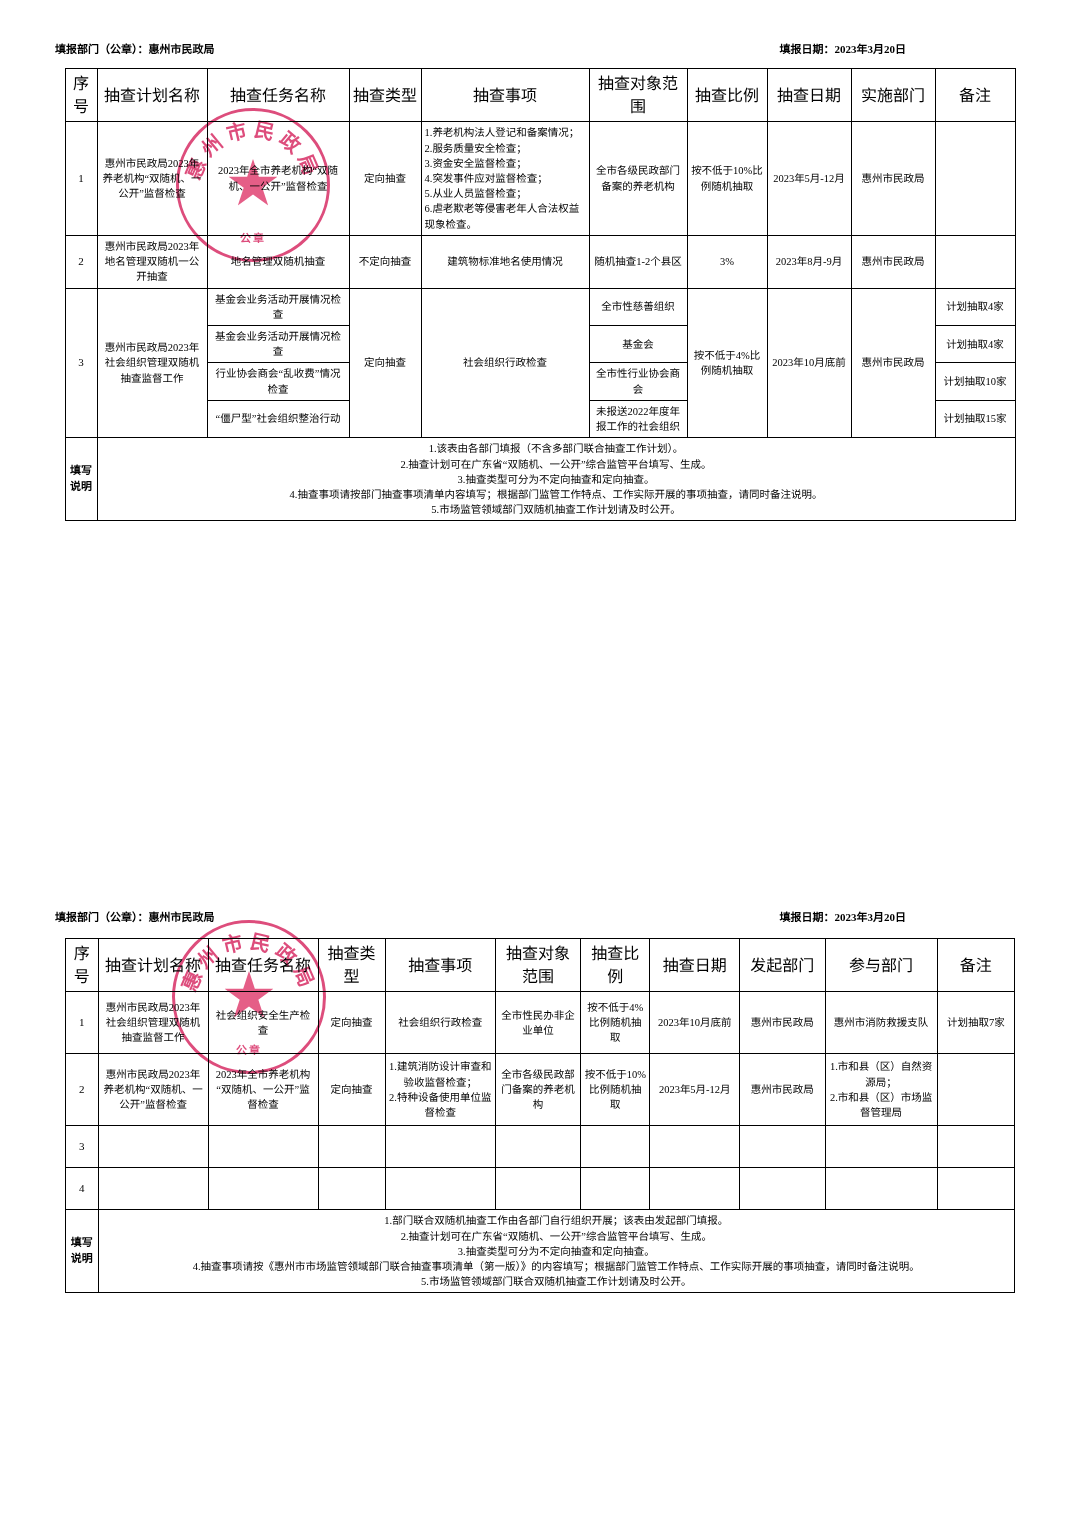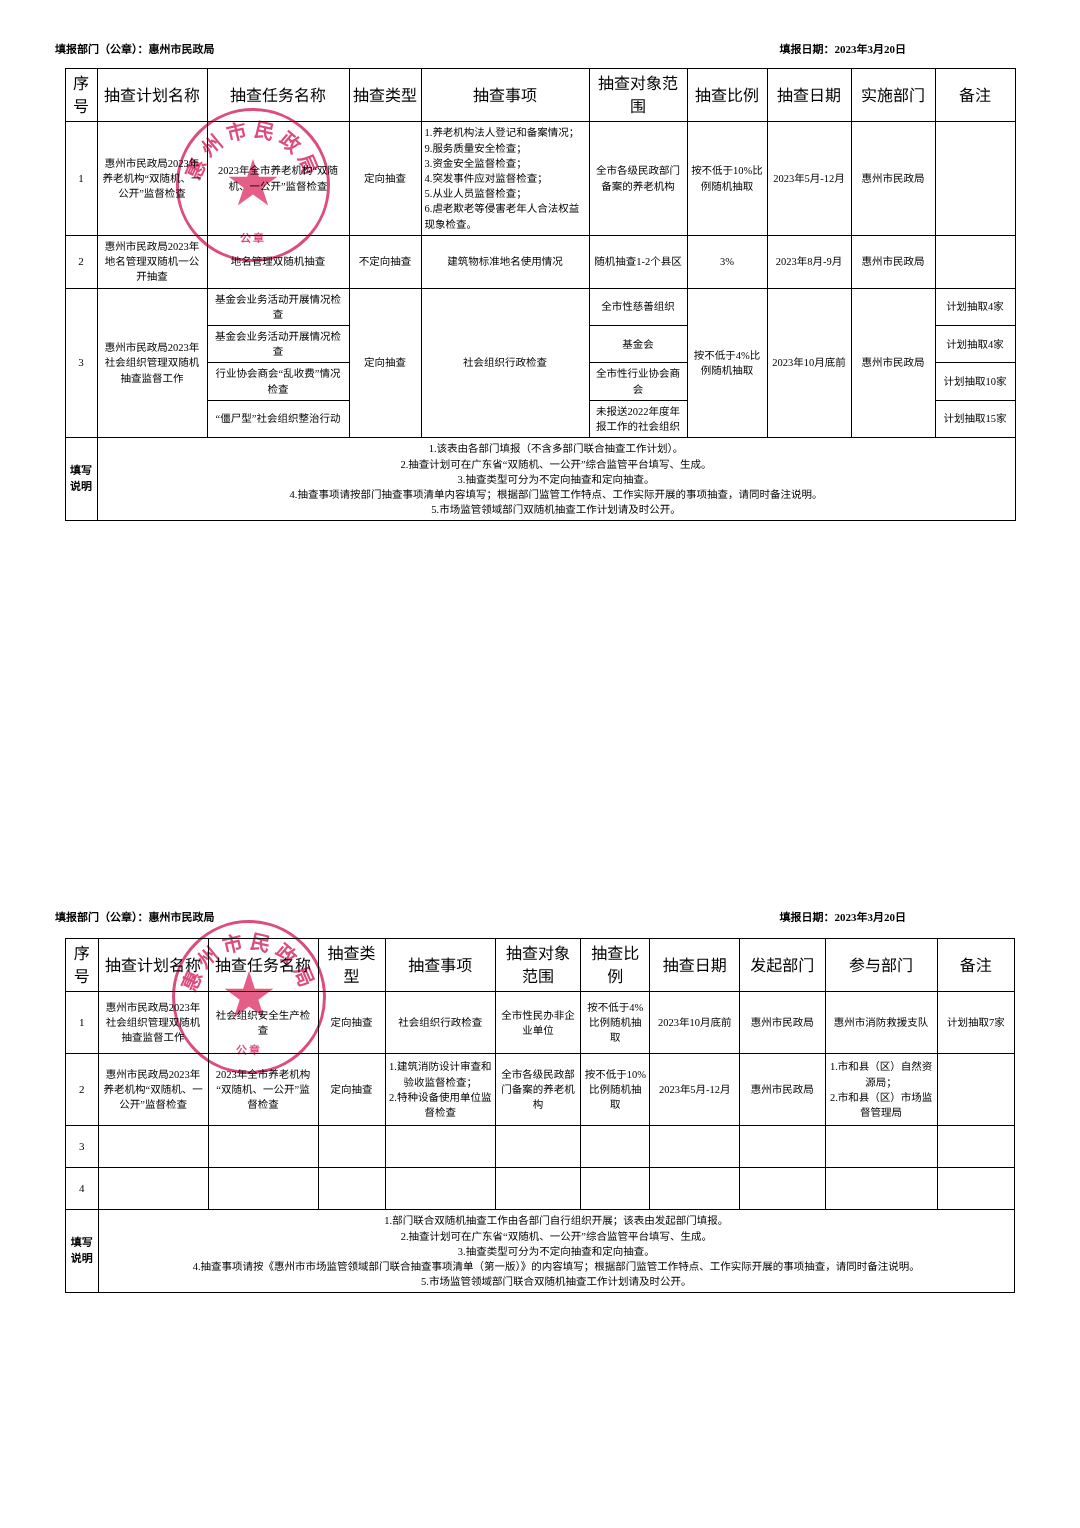--- a/index.html
+++ b/index.html
@@ -200,21 +200,21 @@
       <tbody>
 
         <tr style="height:92px">
           <td class="seq">1</td>
           <td>惠州市民政局2023年养老机构“双随机、一公开”监督检查</td>
           <td>2023年全市养老机构“双随机、一公开”监督检查</td>
           <td>定向抽查</td>
           <td class="left-align">
             <span class="cell-lines">
               <span class="ln">1.养老机构法人登记和备案情况；</span>
-              <span class="ln">9.服务质量安全检查；</span>
+              <span class="ln">2.服务质量安全检查；</span>
               <span class="ln">3.资金安全监督检查；</span>
               <span class="ln">4.突发事件应对监督检查；</span>
               <span class="ln">5.从业人员监督检查；</span>
               <span class="ln">6.虐老欺老等侵害老年人合法权益现象检查。</span>
             </span>
           </td>
           <td>全市各级民政部门备案的养老机构</td>
           <td>按不低于10%比例随机抽取</td>
           <td>2023年5月-12月</td>
           <td>惠州市民政局</td>

